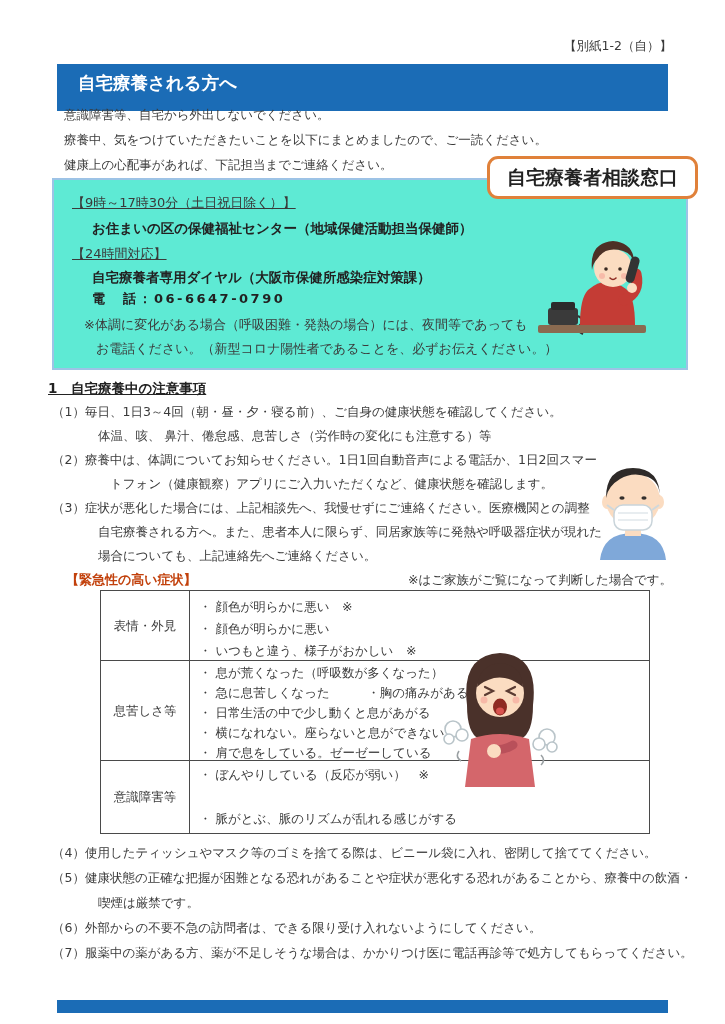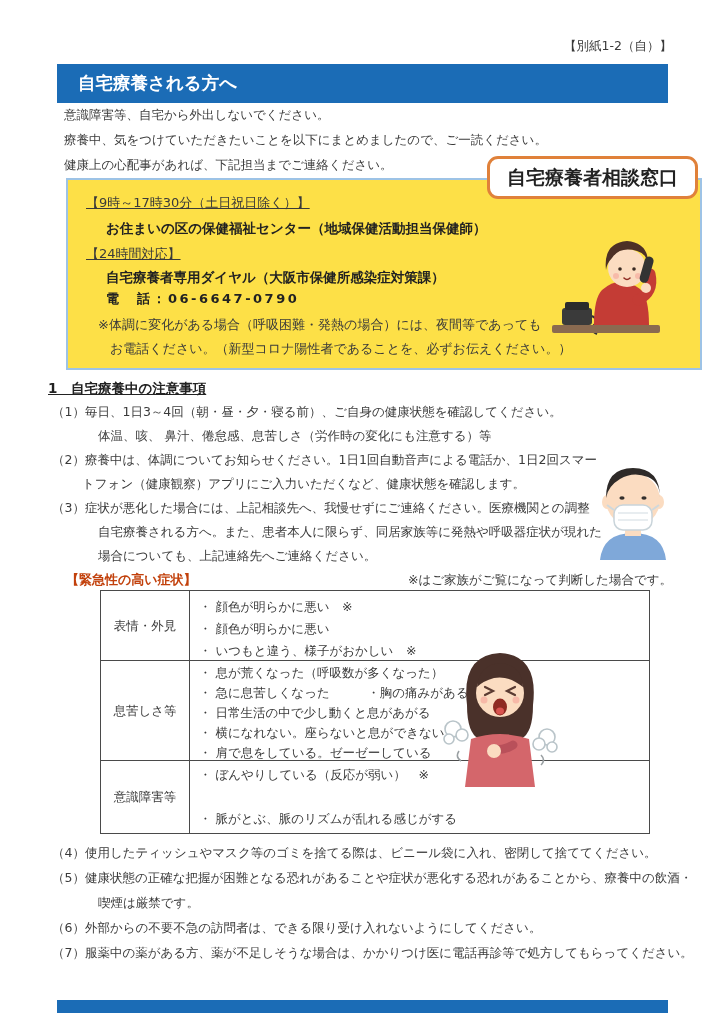--- a/index.html
+++ b/index.html
@@ -9,29 +9,29 @@
     --table_border:#4a4a4a;
     --text:#3a3a3a;
   }
   html,body{margin:0;padding:0;background:#fff;}
   .page{
     position:relative;width:725px;height:1024px;background:#ffffff;overflow:hidden;
     font-family:"DejaVu Sans",sans-serif;color:var(--text);
   }
   .abs{position:absolute;white-space:nowrap;}
   .doc-label{top:38px;right:53px;font-size:12.5px;}
-  .title-bar{left:57px;top:64px;width:611px;height:39px;background:var(--header_blue);}
+  .title-bar{left:57px;top:64px;width:611px;height:47px;background:var(--header_blue);}
   .title-bar .t{margin-left:21px;line-height:39px;color:#fff;font-weight:bold;font-size:17.5px;}
   .intro{left:64px;font-size:12.5px;}
   .badge{
     left:487px;top:156px;width:205px;height:37px;background:#fff;
     border:3.5px solid var(--accent_orange);border-radius:11px;z-index:3;
     text-align:center;line-height:37px;font-weight:bold;font-size:19px;color:#222;
   }
-  .contact-box{left:66px;top:178px;width:632px;height:188px;border:2px solid var(--box_border_blue);background:#fde047;}
+  .contact-box{left:52px;top:178px;width:632px;height:188px;border:2px solid var(--box_border_blue);background:#5eead4;}
   .contact-box .abs{font-size:13px;}
   .u{text-decoration:underline;}
   .b{font-weight:bold;}
   .phone{font-size:15.5px;font-weight:bold;letter-spacing:2.5px;color:#222;}
   .sec-head{left:48px;top:380px;font-size:13.5px;font-weight:bold;text-decoration:underline;color:#222;}
   .bodyline{font-size:12.5px;}
   .cap{font-weight:bold;color:#c2410c;}
   .sym-table{left:100px;top:590px;width:548px;height:242px;border:1.5px solid var(--table_border);z-index:1;}
   .sym-table .vline{position:absolute;left:88px;top:0;width:0;height:242px;border-left:1px solid var(--table_border);}
   .sym-table .hline{position:absolute;left:0;width:548px;height:0;border-top:1px solid var(--table_border);}
@@ -85,21 +85,21 @@
         <rect x="2" y="97" width="108" height="8" rx="2" fill="#8a6a50"></rect>
       </svg>
     </div>
   </div>
 
   <div class="abs sec-head">1　自宅療養中の注意事項</div>
 
   <div class="abs bodyline" style="left:52px;top:404px;">（1）毎日、1日3～4回（朝・昼・夕・寝る前）、ご自身の健康状態を確認してください。</div>
   <div class="abs bodyline" style="left:98px;top:428px;">体温、咳、 鼻汁、倦怠感、息苦しさ（労作時の変化にも注意する）等</div>
   <div class="abs bodyline" style="left:52px;top:452px;">（2）療養中は、体調についてお知らせください。1日1回自動音声による電話か、1日2回スマー</div>
-  <div class="abs bodyline" style="left:82px;top:476px;text-align:center;">トフォン（健康観察）アプリにご入力いただくなど、健康状態を確認します。</div>
+  <div class="abs bodyline" style="left:110px;top:476px;text-align:center;">トフォン（健康観察）アプリにご入力いただくなど、健康状態を確認します。</div>
   <div class="abs bodyline" style="left:52px;top:500px;">（3）症状が悪化した場合には、上記相談先へ、我慢せずにご連絡ください。医療機関との調整</div>
   <div class="abs bodyline" style="left:98px;top:524px;">自宅療養される方へ。また、患者本人に限らず、同居家族等に発熱や呼吸器症状が現れた</div>
   <div class="abs bodyline" style="left:98px;top:548px;">場合についても、上記連絡先へご連絡ください。</div>
 
   <div class="abs" style="left:594px;top:460px;z-index:2;">
     <svg width="78" height="100" viewBox="0 0 78 100">
       <path d="M6,100 q3,-27 33,-27 q30,0 33,27 z" fill="#7fa8d9"></path>
       <rect x="31" y="64" width="16" height="12" fill="#fbdcc1"></rect>
       <ellipse cx="13" cy="42" rx="5" ry="7" fill="#fbdcc1"></ellipse>
       <ellipse cx="65" cy="42" rx="5" ry="7" fill="#fbdcc1"></ellipse>

